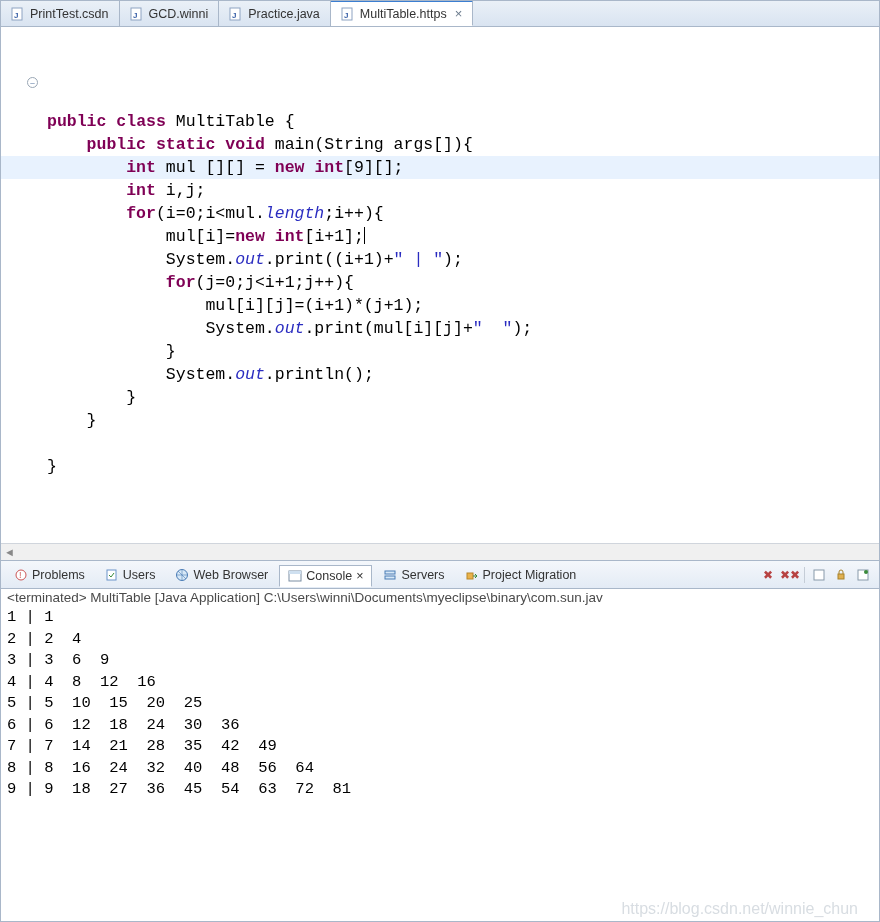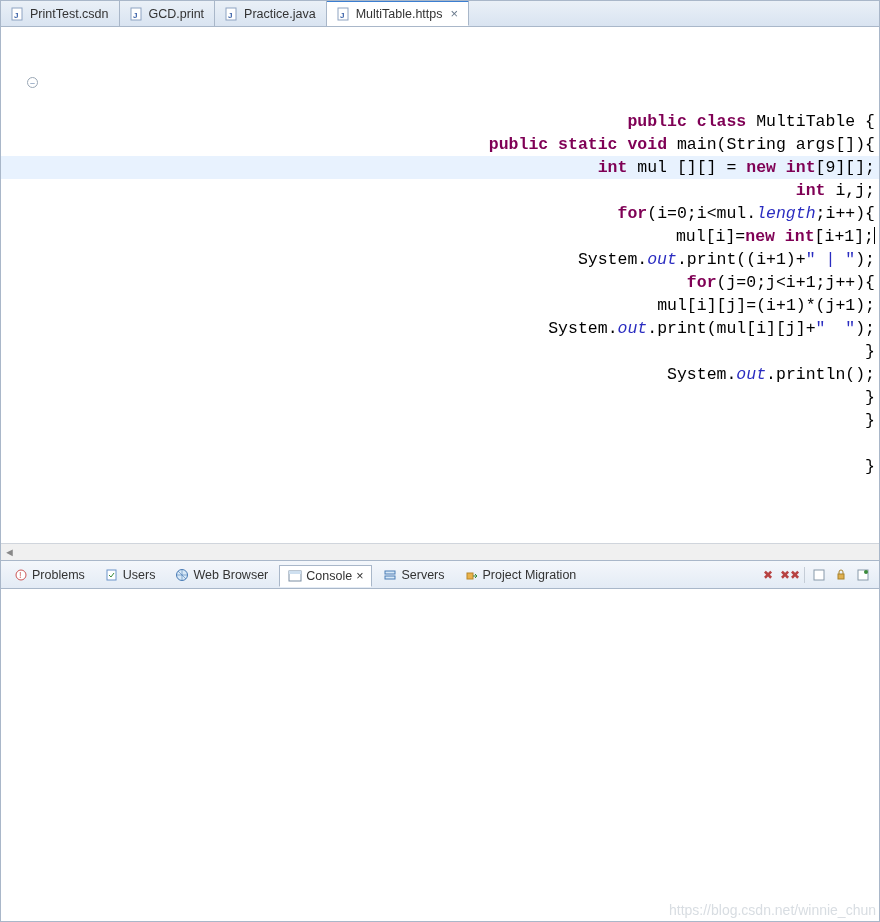--- a/index.html
+++ b/index.html
@@ -79,21 +79,20 @@
   }
   .code {
     flex: 1;
     padding: 14px 4px 10px 4px;
     font-family: Consolas, "Courier New", monospace;
     font-size: 16.5px;
     line-height: 23px;
     white-space: pre;
     color: #000;
     position: relative;
-    text-align: right;
   }
   .highlight-line {
     position: absolute;
     left: -42px; right: 0;
     height: 23px;
     background: #e8f2fe;
   }
   .cursor {
     display:inline-block;
     width:1px; height:17px;
@@ -165,23 +164,23 @@
     padding: 1px 6px;
     font-family: Consolas, "Courier New", monospace;
     font-size: 15.5px;
     line-height: 21.5px;
     white-space: pre;
     color:#000;
     overflow:auto;
   }
   .watermark {
     position:absolute;
-    right:4px;
+    right:22px;
     bottom:4px;
-    font-size:14px;
+    font-size:16px;
     color:#d8dde2;
     pointer-events:none;
   }
   .vicon { display:inline-flex; }
   svg { display:block; }
 </style>
 </head>
 <body>
 
 <div class="editor-area">
@@ -196,21 +195,21 @@
       </span>
       <span>PrintTest.csdn</span>
     </div>
     <div class="tab">
       <span class="file-icon">
         <svg width="14" height="14">
             <rect x="1" y="1" width="10" height="12" fill="#fff" stroke="#8ea3c2"></rect>
             <text x="3" y="11" font-size="8" fill="#3b62a8" font-family="Arial" font-weight="bold">J</text>
           </svg>
       </span>
-      <span>GCD.print</span>
+      <span>GCD.winni</span>
     </div>
     <div class="tab">
       <span class="file-icon">
         <svg width="14" height="14">
             <rect x="1" y="1" width="10" height="12" fill="#fff" stroke="#8ea3c2"></rect>
             <text x="3" y="11" font-size="8" fill="#3b62a8" font-family="Arial" font-weight="bold">J</text>
           </svg>
       </span>
       <span>Practice.java</span>
     </div>
@@ -330,15 +329,25 @@
           </svg>
         </span>
       <span class="ticon">
           <svg width="14" height="14">
             <rect x="2" y="2" width="10" height="10" fill="#fff" stroke="#8899aa"></rect>
             <circle cx="10" cy="4" r="2" fill="#3a8a3a"></circle>
           </svg>
         </span>
     </div>
   </div>
+  <div class="console-header">&lt;terminated&gt; MultiTable [Java Application] C:\Users\winni\Documents\myeclipse\binary\com.sun.jav</div>
+  <div class="console-out">1 | 1  
+2 | 2  4  
+3 | 3  6  9  
+4 | 4  8  12  16  
+5 | 5  10  15  20  25  
+6 | 6  12  18  24  30  36  
+7 | 7  14  21  28  35  42  49  
+8 | 8  16  24  32  40  48  56  64  
+9 | 9  18  27  36  45  54  63  72  81  </div>
 </div>
 
 <div class="watermark">https://blog.csdn.net/winnie_chun</div>
 
 </body></html>

